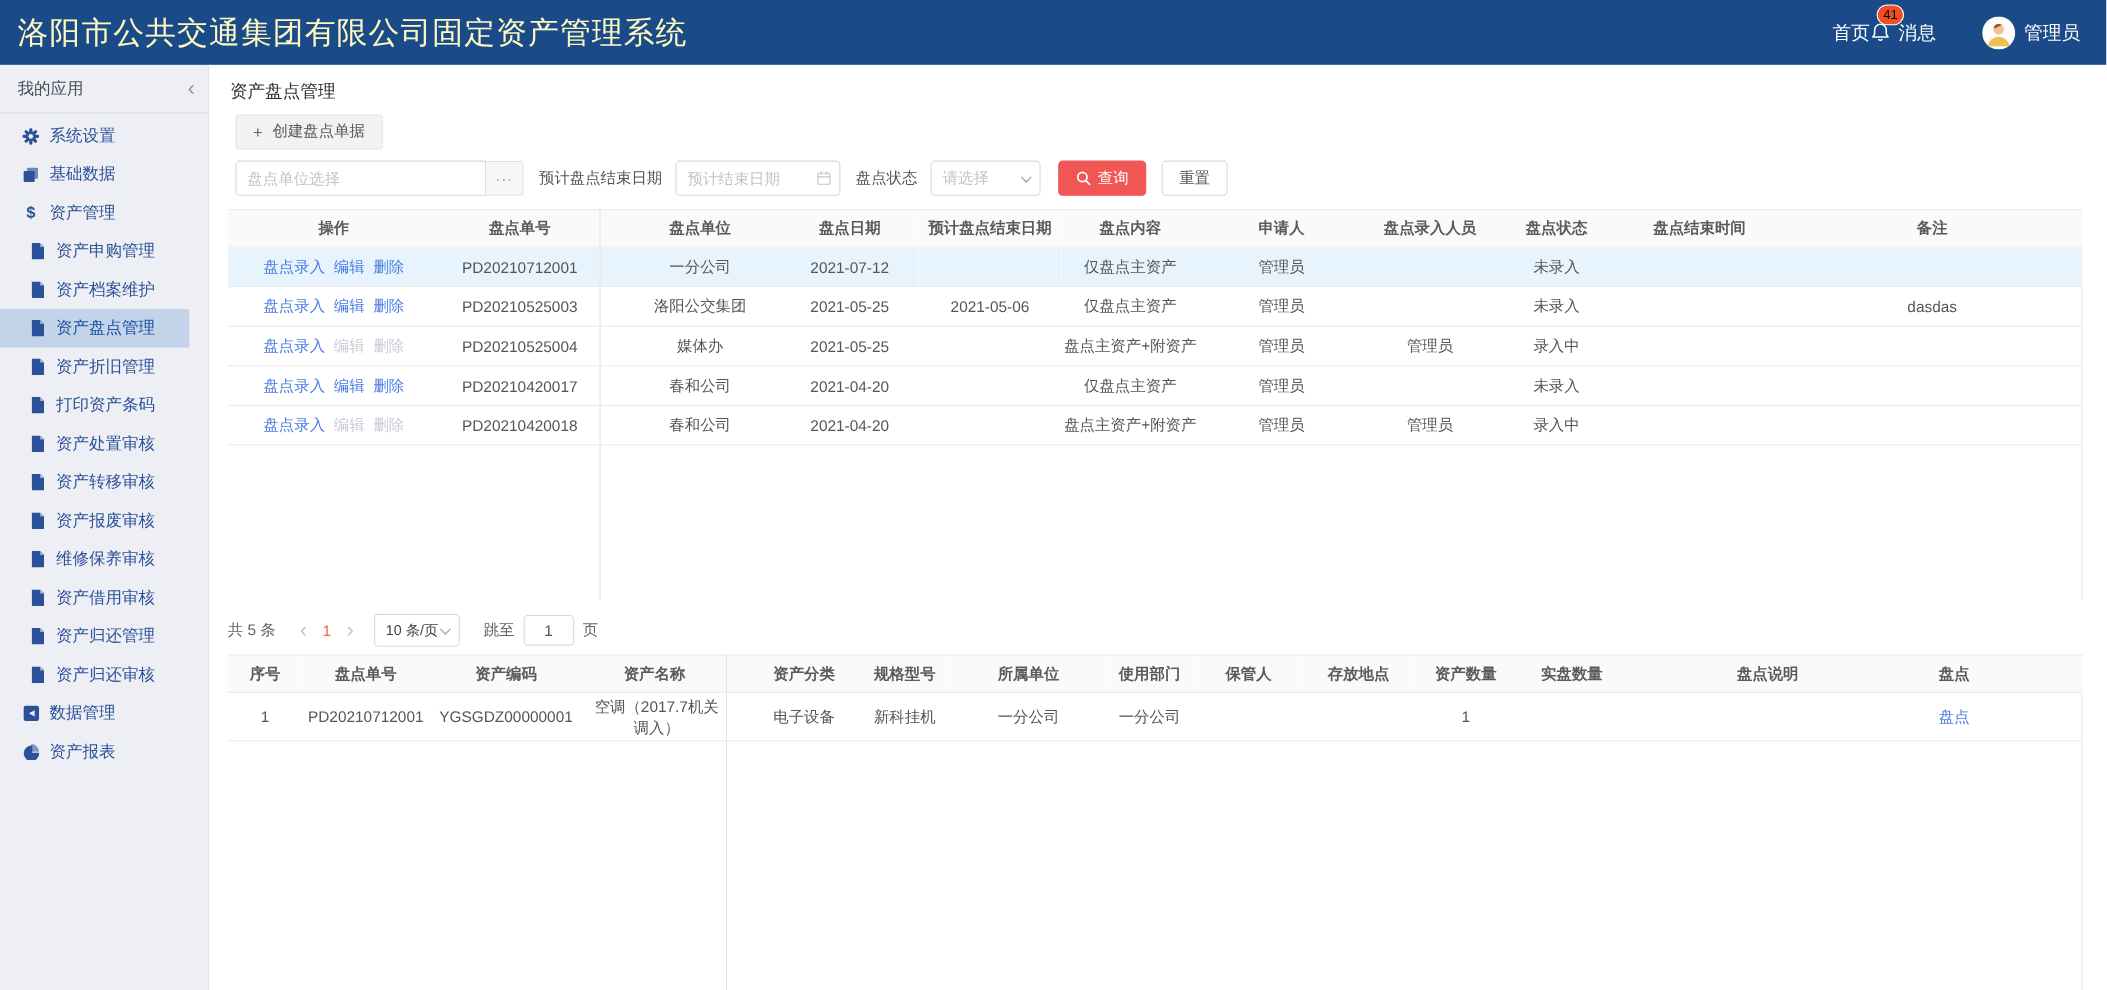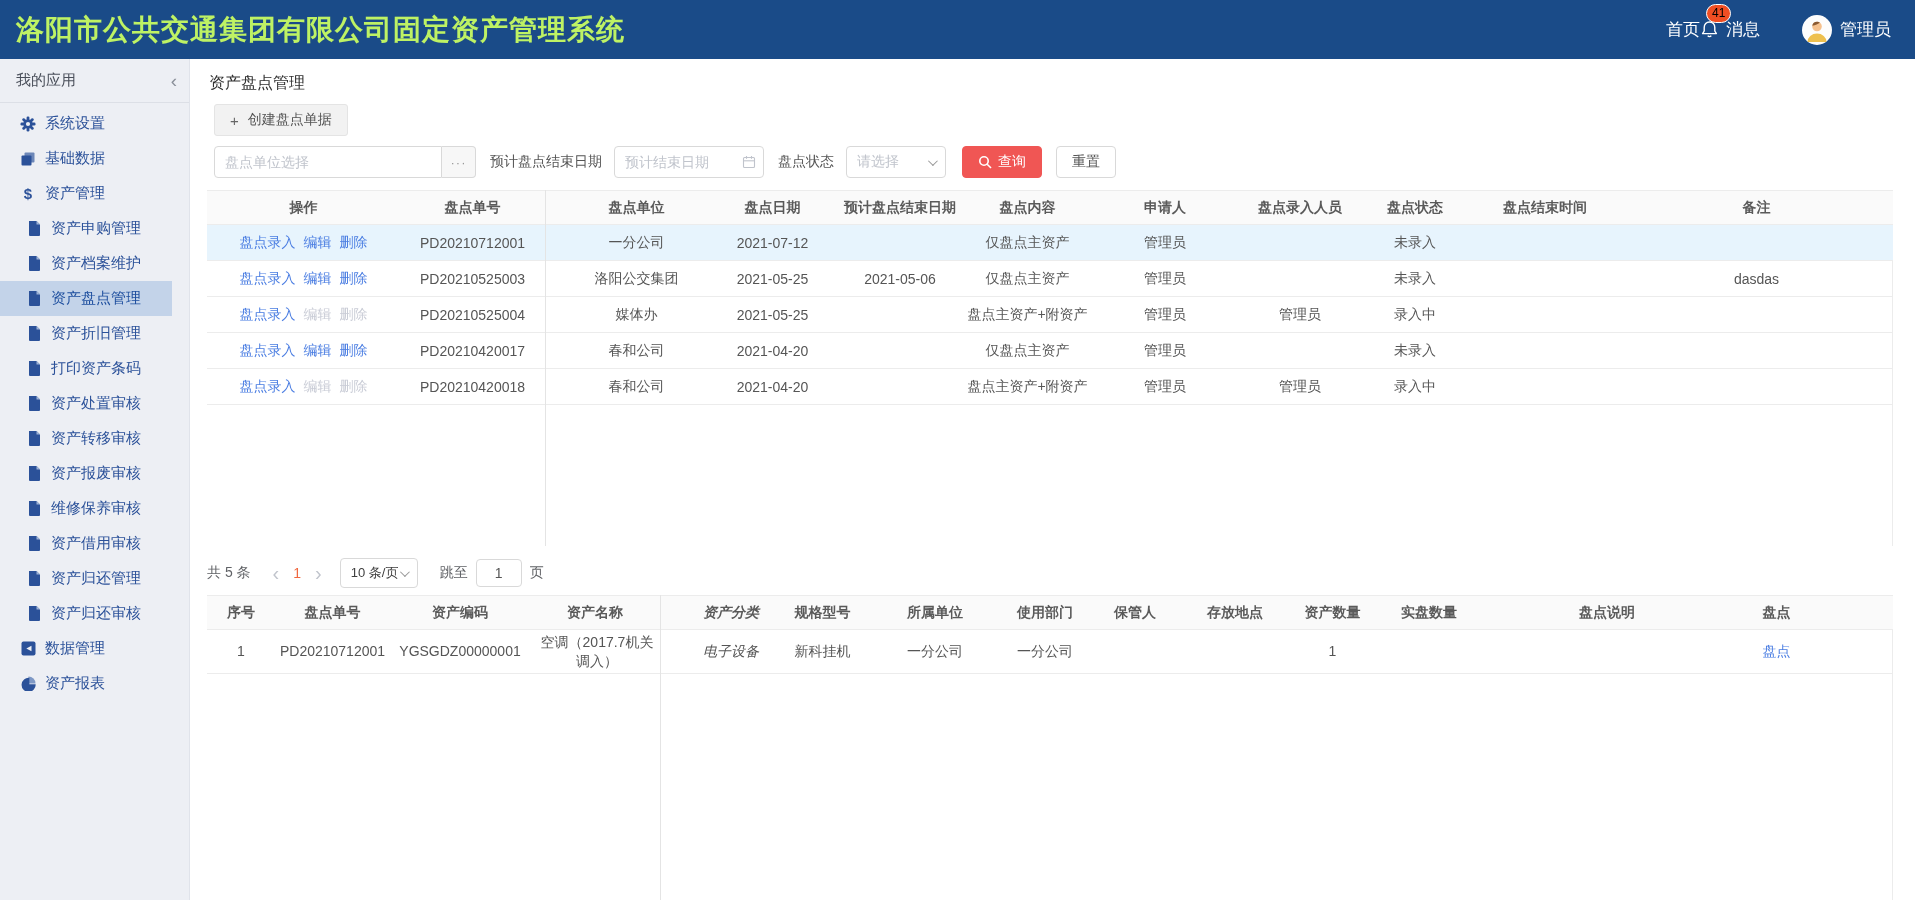--- a/index.html
+++ b/index.html
@@ -2,21 +2,21 @@
 <html><head>
 <meta charset="utf-8">
 <style>
   * { margin:0; padding:0; box-sizing:border-box; }
   html,body { width:1915px; height:900px; overflow:hidden; background:#fff;
     font-family:"Liberation Sans","DejaVu Sans",sans-serif; }
 
   
   .topbar { height:59px; background:#1a4b88; display:flex; align-items:center;
     justify-content:space-between; padding:0 24px 0 16px; }
-  .app-title { color:#bef264; font-size:28px; font-weight:bold; letter-spacing:1px; }
+  .app-title { color:#fef9c3; font-size:28px; font-weight:normal; letter-spacing:1px; }
   .topbar-right { display:flex; align-items:center; color:#fff; font-size:17px; }
   .nav-home { cursor:pointer; }
   .msg { display:flex; align-items:center; position:relative; margin-right:42px; cursor:pointer; }
   .bell { display:flex; margin-right:7px; }
   .badge { position:absolute; top:-14px; left:6px; background:#f04e23; color:#000000;
     font-size:12px; line-height:17px; padding:0 5px; border-radius:10px; border:1px solid #ffffff; }
   .user { display:flex; align-items:center; cursor:pointer; }
   .avatar { margin-right:8px; display:flex; }
 
   
@@ -75,21 +75,21 @@
   .grid { width:1686px; border-collapse:collapse; table-layout:fixed; }
   .grid th { height:34px; background:#fafafa; border-top:1px solid #ececec;
     border-bottom:1px solid #ececec; font-size:14px; color:#5a5a5a; font-weight:bold;
     text-align:center; white-space:nowrap; }
   .grid td { height:36px; border-bottom:1px solid #ececec; font-size:14px; color:#555;
     text-align:center; white-space:nowrap; overflow:hidden; }
   .t2 .grid td { height:44px; white-space:normal; line-height:1.35; }
   tr.selected { background:#e7f4fd; }
   .tl18 { text-align:left; padding-left:18px; }
   .tl8  { text-align:left; padding-left:8px; padding-right:4px; }
-  .tl22 { text-align:left; padding-left:22px;font-style:italic; }
+  .tl22 { text-align:left; padding-left:22px; }
   .tl46 { text-align:left; padding-left:46px; }
   .tr30 { text-align:right; padding-right:30px; }
   .lnk { color:#4a7de2; cursor:pointer; margin:0 4px; text-decoration:none; }
   .lnk.dis { color:#c9ccd6; cursor:default; }
   .vline { position:absolute; top:0; bottom:0; width:1px; background:#e4e4e4; }
 
   
   .pager { margin-top:12px; display:flex; align-items:center; font-size:14px; color:#606266; }
   .total { margin-right:14px; }
   .pg-arrow { color:#c0c4cc; font-size:20px; margin:0 8px; cursor:pointer; line-height:1; }

